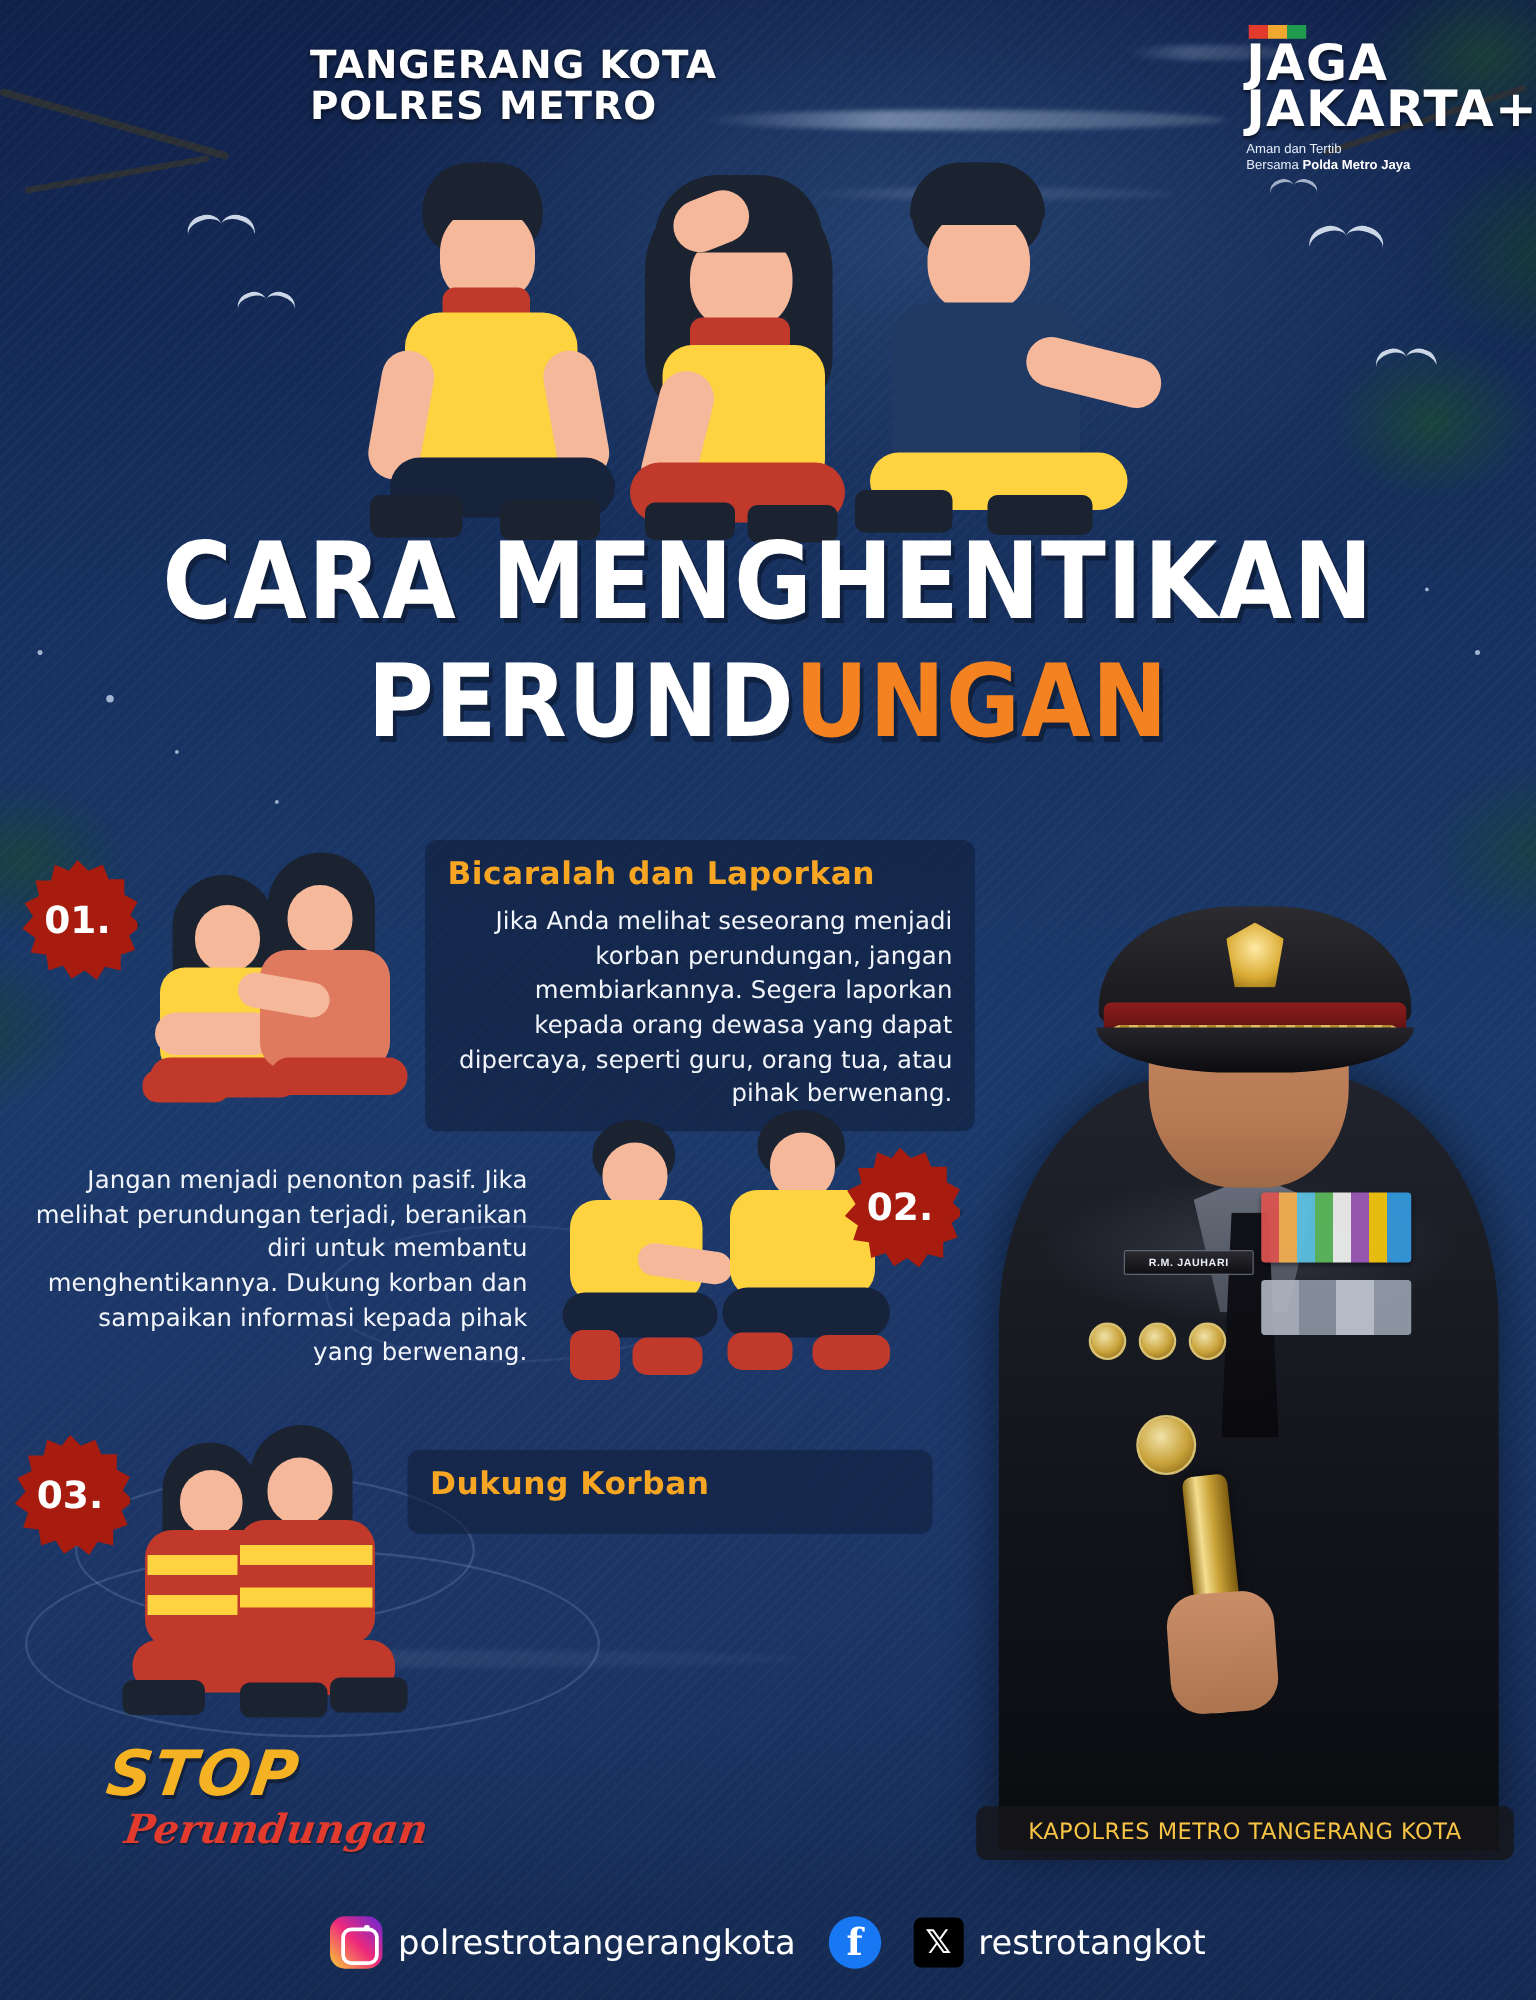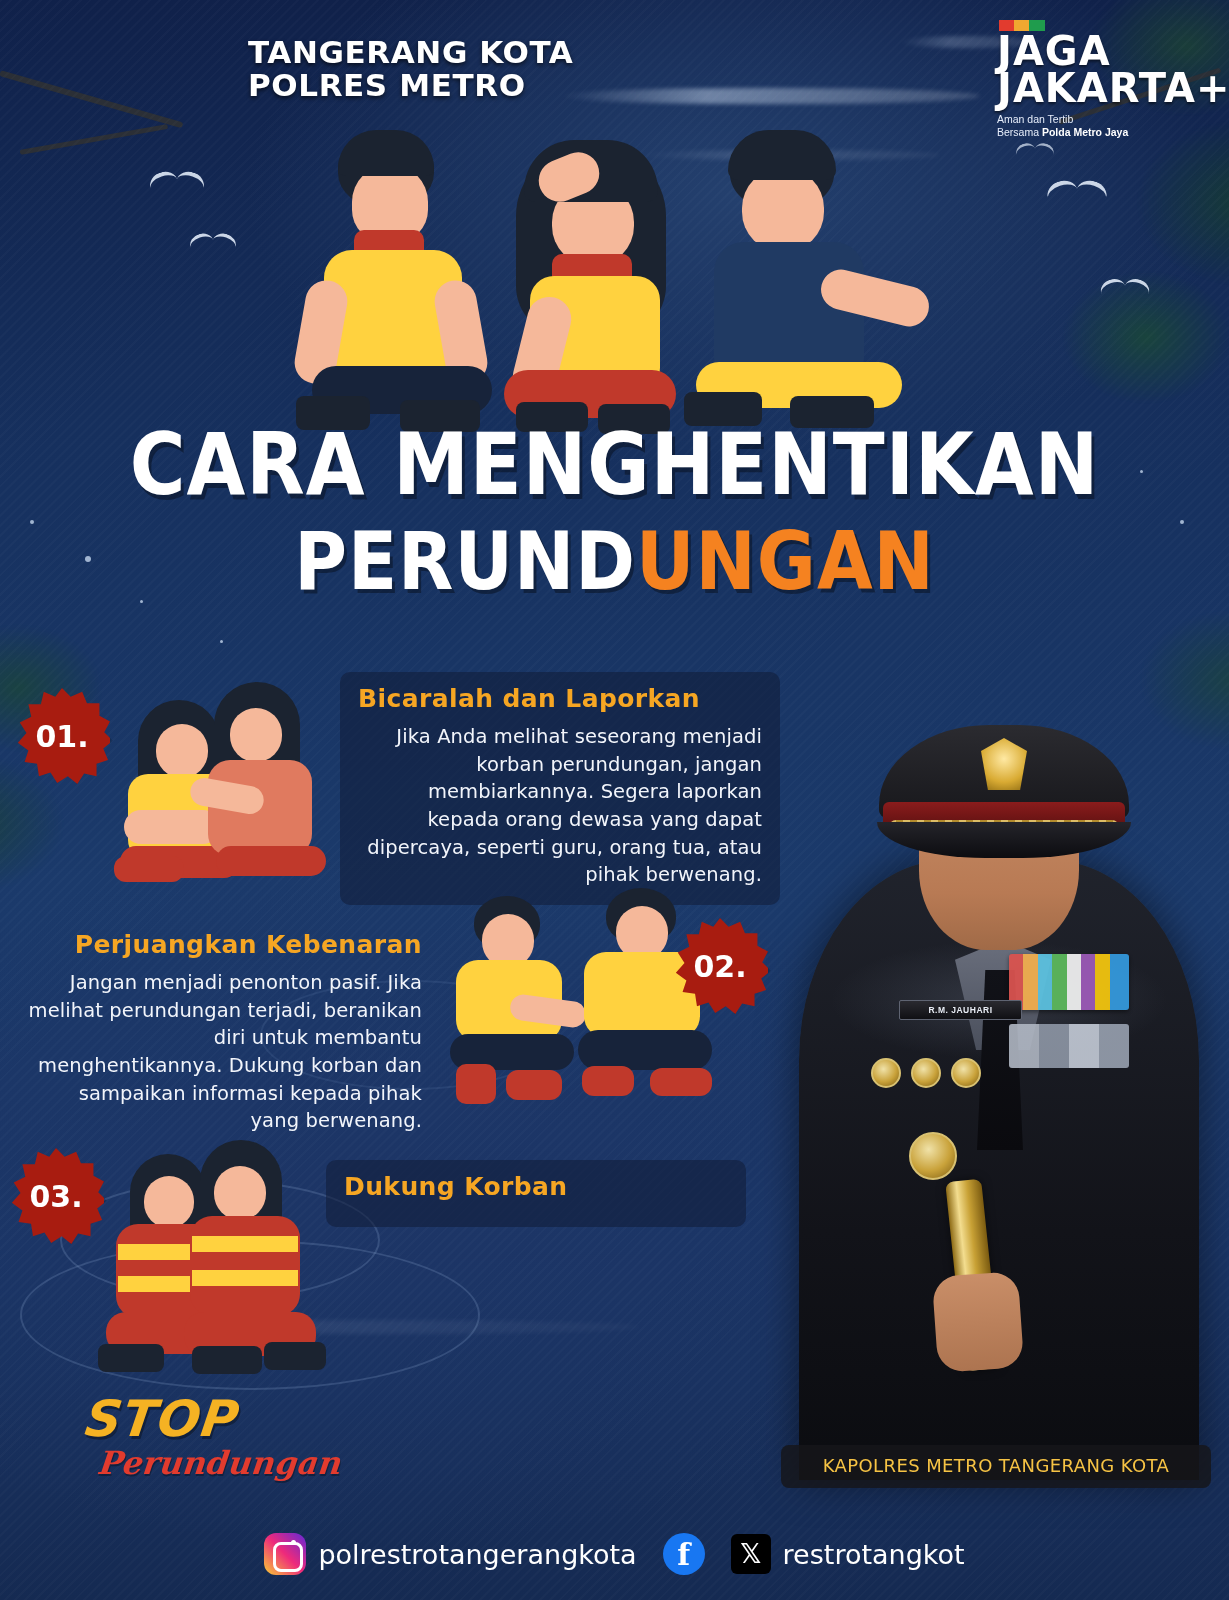--- a/index.html
+++ b/index.html
@@ -277,21 +277,21 @@
       linear-gradient(90deg,#d9534f 0 12%, #f0ad4e 12% 24%, #5bc0de 24% 36%, #5cb85c 36% 48%, #eeeeee 48% 60%, #9b59b6 60% 72%, #f1c40f 72% 84%, #3498db 84% 100%);
     border-radius: 3px; opacity: .95;
     box-shadow: 0 2px 4px rgba(0,0,0,.5);
   }
   .ribbons2 {
     position: absolute; right: 100px; bottom: 412px; width: 120px; height: 44px;
     background: linear-gradient(90deg,#b0b7c3 0 25%, #8e97a6 25% 50%, #c5ccd8 50% 75%, #98a1b0 75% 100%);
     border-radius: 3px; opacity: .9;
   }
   .nameplate {
-    position: absolute; left: 140px; bottom: 460px; width: 123px; height: 20px;
+    position: absolute; left: 140px; bottom: 460px; width: 104px; height: 20px;
     background: linear-gradient(180deg,#2a2a30 0%,#101014 100%);
     border: 1px solid #5f6472; border-radius: 2px;
     color: #e9edf5; font-size: 8.5px; font-weight: bold;
     display: flex; align-items: center; justify-content: center; letter-spacing: .5px;
   }
   .medal-round {
     position: absolute; width: 48px; height: 48px; border-radius: 50%;
     background: radial-gradient(circle at 40% 35%, #f0e2a8 0%, #c9a23a 55%, #7c5c12 100%);
     border: 2px solid #d8c172;
   }
@@ -528,21 +528,20 @@
 
       <div class="hair" style="left:156px;top:0px;width:70px;height:56px;"></div>
       <div class="skin" style="position:absolute;left:166px;top:18px;width:52px;height:54px;border-radius:26px;"></div>
       <div class="shirt-y" style="position:absolute;left:134px;top:64px;width:116px;height:86px;border-radius:22px;"></div>
       <div class="pants-d" style="position:absolute;left:128px;top:142px;width:134px;height:40px;border-radius:20px;"></div>
       <div style="position:absolute;left:132px;top:178px;width:52px;height:30px;background:#c0392b;border-radius:12px;"></div>
       <div style="position:absolute;left:200px;top:180px;width:62px;height:28px;background:#c0392b;border-radius:12px;"></div>
     </div>
 
     <div class="card" style="left:10px;top:918px;width:430px;">
-      <div class="step-title">Perjuangkan Kebenaran</div>
       <div class="step-body">Jangan menjadi penonton pasif. Jika melihat perundungan terjadi, beranikan diri untuk membantu menghentikannya. Dukung korban dan sampaikan informasi kepada pihak yang berwenang.</div>
     </div>
   </div>
 
   <div class="step step-3">
     <div class="badge" style="left:8px;top:1148px;">
       <span>03.</span>
     </div>
 
     <div class="ill" style="left:96px;top:1136px;width:230px;height:240px;">

